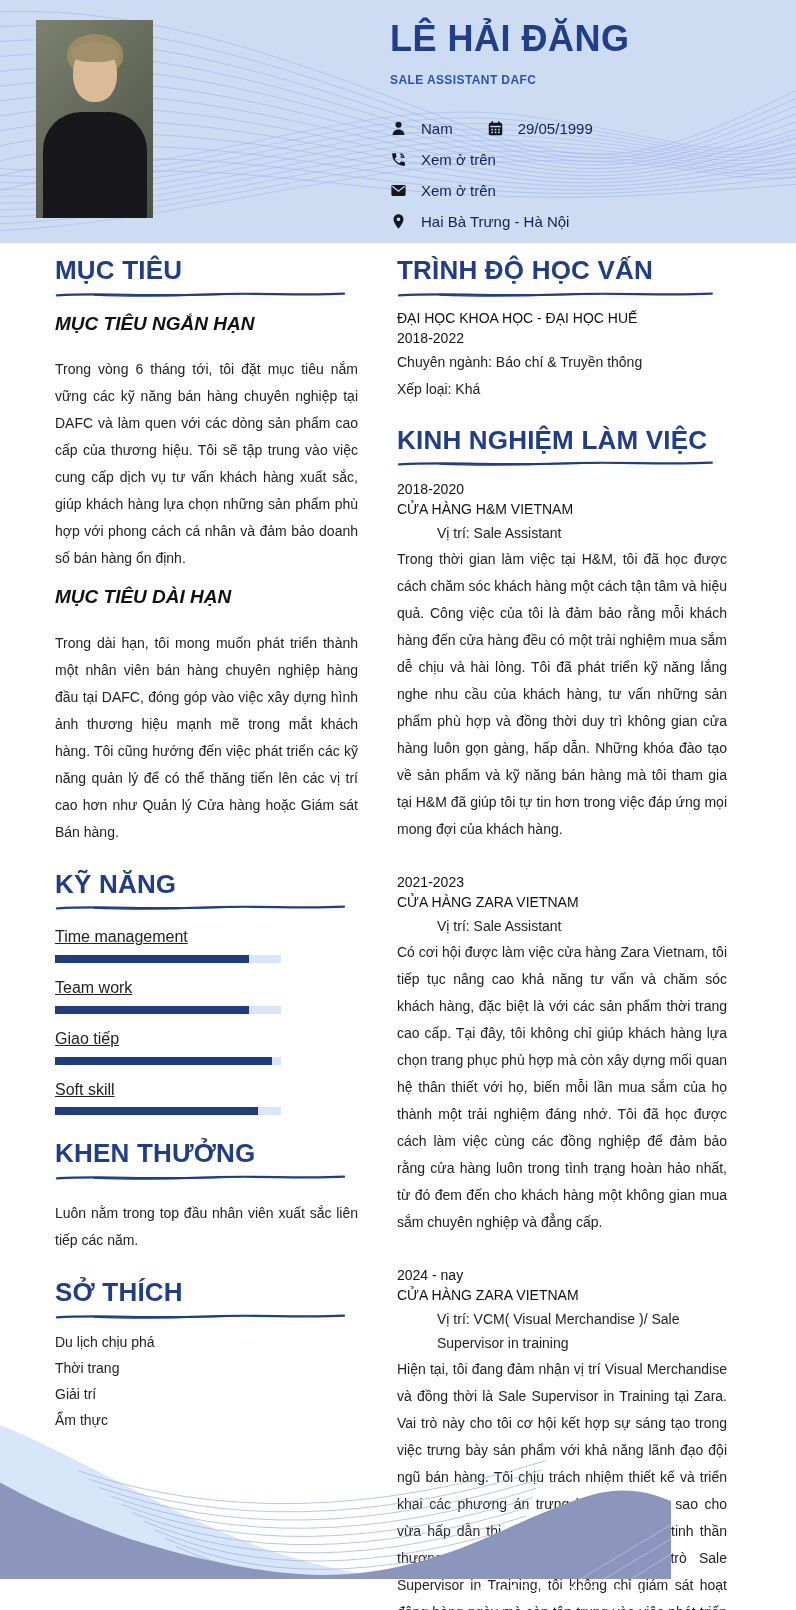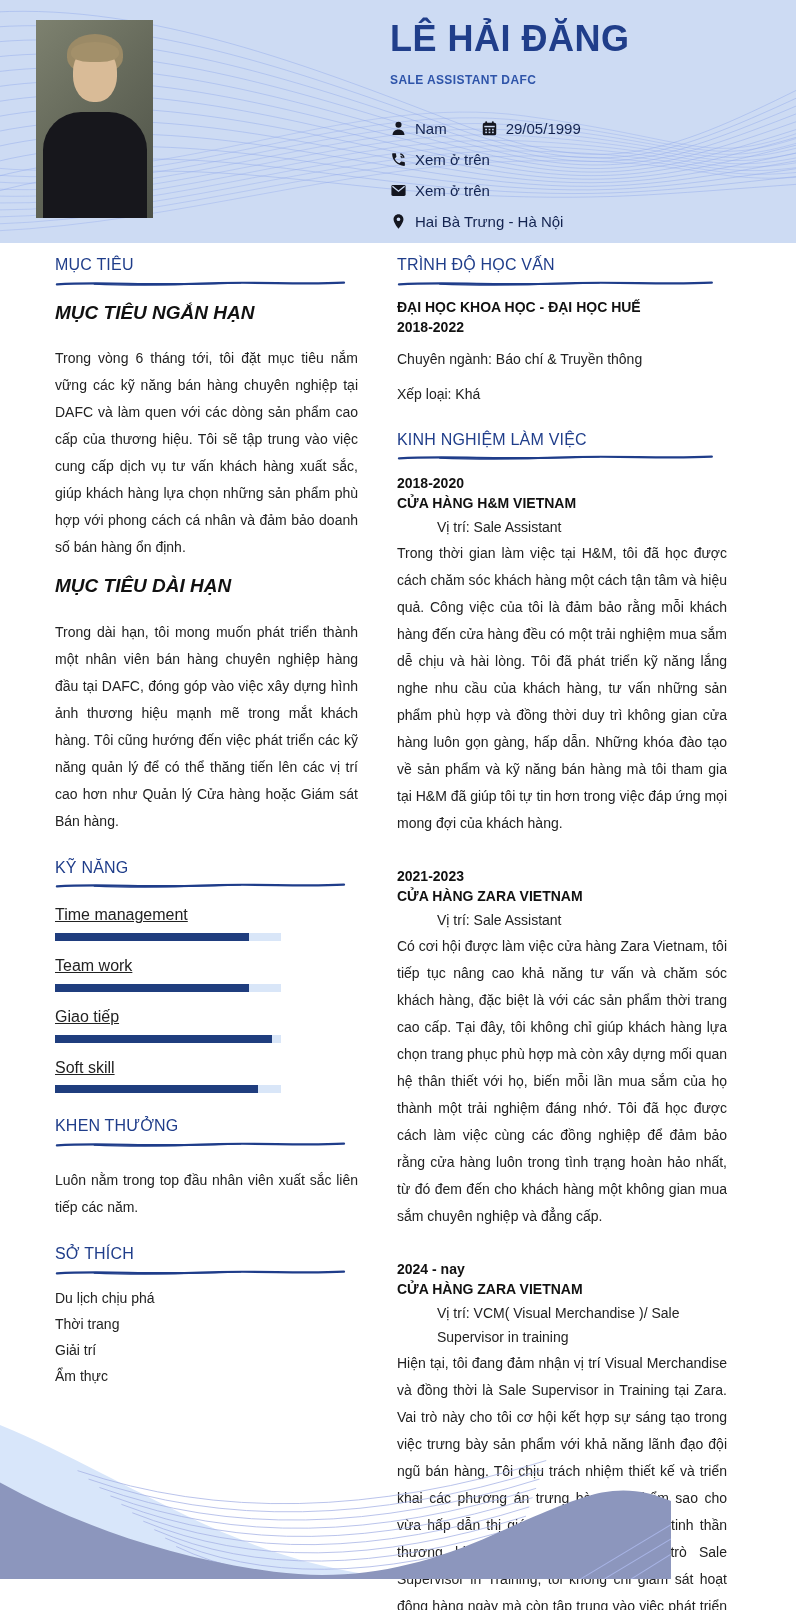--- a/index.html
+++ b/index.html
@@ -27,52 +27,52 @@
          background:linear-gradient(135deg,#7d816f 0%,#666a5b 45%,#4c5046 100%);overflow:hidden;}
   .ph-hair{position:absolute;left:50%;top:14px;transform:translateX(-50%);width:56px;height:40px;border-radius:50% 50% 42% 42%;background:#9b8a66;}
   .ph-head{position:absolute;left:50%;top:26px;transform:translateX(-50%);width:44px;height:56px;border-radius:46%;background:#d9bb97;}
   .ph-fringe{position:absolute;left:50%;top:22px;transform:translateX(-50%);width:48px;height:20px;border-radius:50% 50% 40% 40%;background:#a3906a;}
   .ph-body{position:absolute;left:50%;bottom:-6px;transform:translateX(-50%);width:104px;height:112px;border-radius:38px 38px 0 0;background:#17171c;}
   .id-block{position:absolute;left:390px;top:18px;width:380px;}
   .name{font-size:36px;font-weight:700;letter-spacing:.5px;color:#203e8a;line-height:1.15;}
   .subtitle{margin-top:14px;font-size:12px;font-weight:700;letter-spacing:.4px;color:var(--accent-mid);}
   .contact{margin-top:26px;}
   .c-row{display:flex;align-items:center;height:31px;}
-  .c-item{display:flex;align-items:center;gap:8px;font-size:15px;color:var(--navy-text);}
+  .c-item{display:flex;align-items:center;gap:14px;font-size:15px;color:var(--navy-text);}
   .c-item + .c-item{margin-left:34px;}
   .c-icon{width:17px;height:17px;flex:0 0 17px;display:inline-block;}
   .c-icon svg{width:100%;height:100%;display:block;}
 
   
   .main{position:relative;height:1367px;}
   .col{position:absolute;top:13px;}
   .col-left{left:55px;width:303px;}
   .col-right{left:397px;width:330px;}
 
-  h2.sec{font-size:16px;font-weight:400;color:var(--accent);letter-spacing:.2px;line-height:1.1;}
+  h2.sec{font-size:26px;font-weight:700;color:var(--accent);letter-spacing:.2px;line-height:1.1;}
   .hrule{display:block;width:96%;height:9px;margin-top:5px;}
   .sec-block{margin-bottom:24px;}
 
   .sub-title{margin-top:11px;font-size:19px;font-weight:700;font-style:italic;color:#111;line-height:1.5;}
   .para{margin-top:18px;font-size:14px;line-height:27px;text-align:justify;color:var(--ink);}
 
   
   .skill{margin-top:15px;}
   .skill-label{font-size:16px;color:var(--ink);line-height:1.3;text-decoration:underline;}
   .skill-track{margin-top:7px;width:226px;height:8px;background:var(--bar-track);}
   .skill-fill{height:100%;background:var(--bar-fill);}
 
   
   .hobby{font-size:14px;color:var(--ink);line-height:26px;}
   .hobby-list{margin-top:8px;}
 
   
-  .bold-line{font-size:14px;font-weight:700;color:#111;line-height:20px;}
+  .bold-line{font-size:14px;font-weight:400;color:#111;line-height:20px;}
   .plain-line{font-size:14px;color:var(--ink);line-height:25px;}
-  .edu .plain-line{margin-top:10px;}
+  .edu .plain-line{margin-top:2px;}
   .edu .bold-line:first-of-type{margin-top:9px;}
   .job{margin-top:11px;margin-bottom:29px;}
   .job .plain-line{line-height:24px;margin-top:2px;margin-left:40px;}
   .job .para{margin-top:1px;}
 
   
   .footer{position:absolute;left:0;bottom:0;width:671px;height:195px;pointer-events:none;}
   .footer svg{position:absolute;inset:0;}
   .watermark{position:absolute;right:26px;bottom:7px;font-family:"DejaVu Sans Mono","Liberation Mono",monospace;
              font-size:17px;color:#ffffff;letter-spacing:1px;}

